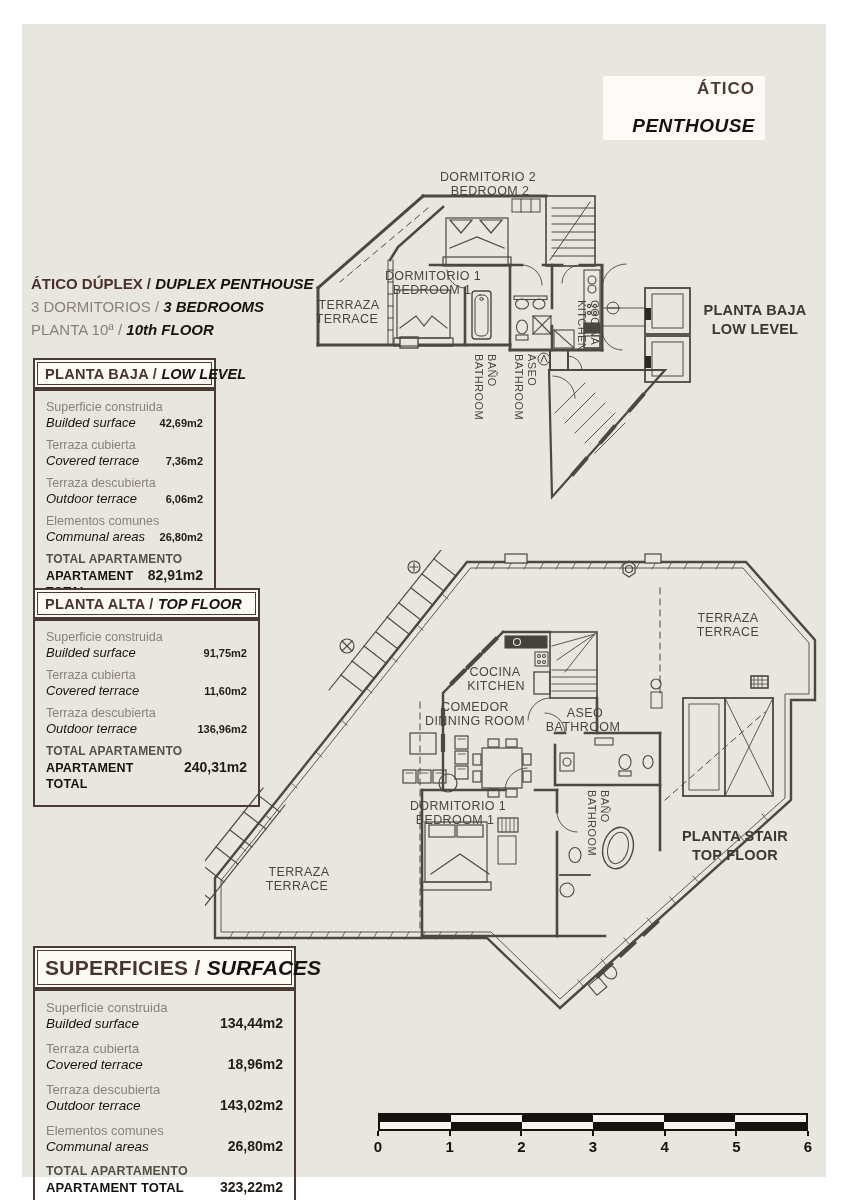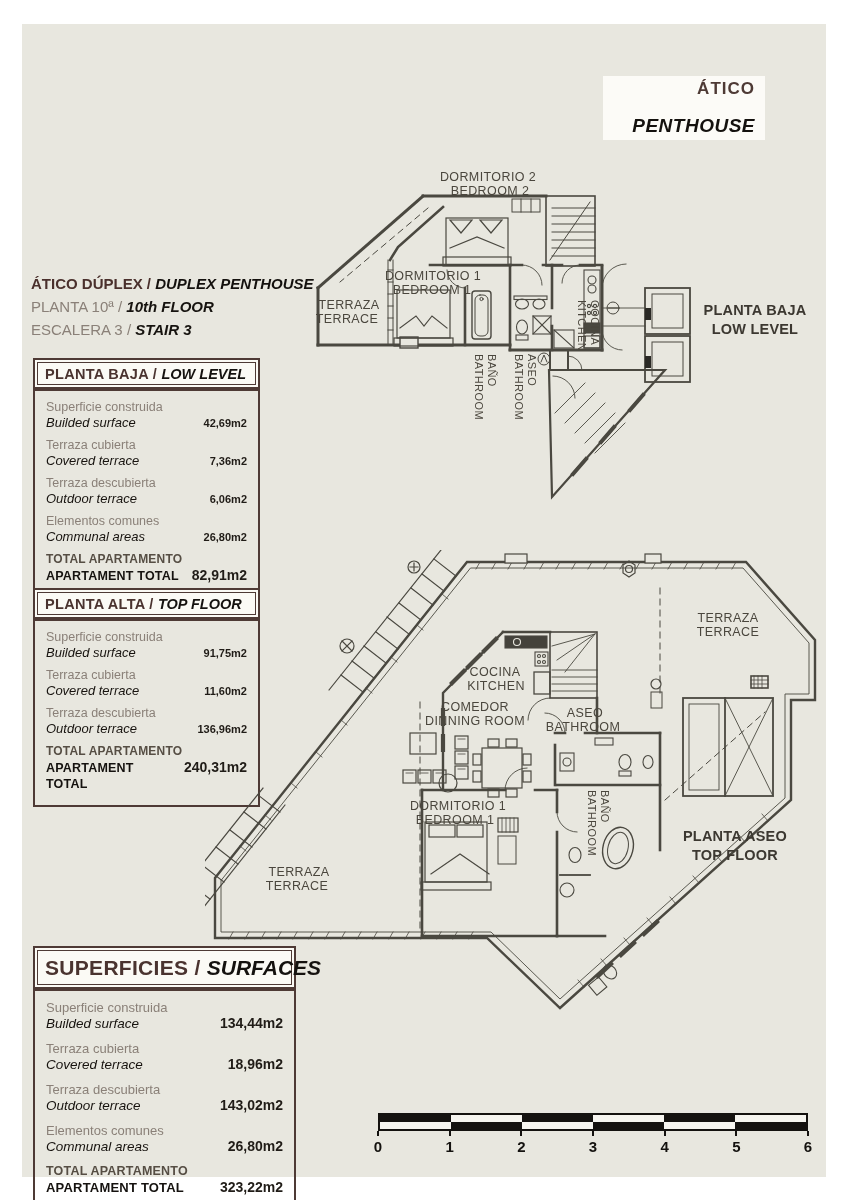--- a/index.html
+++ b/index.html
@@ -15,21 +15,21 @@
   
   .head-block{position:absolute;left:31px;top:233px;width:300px;line-height:23px;margin-top:39px;}
   .head-line{white-space:nowrap;font-size:15px;}
   .hl-es1{color:#4a302c;font-weight:700;}
   .hl-en1{color:#14110e;font-weight:700;font-style:italic;}
   .hl-es{color:#8a8078;font-weight:400;}
   .hl-en{color:#16130f;font-weight:600;font-style:italic;}
 
   
   .spec-table{position:absolute;left:33px;}
-  .t1{top:358px;width:227px;}
+  .t1{top:358px;width:183px;}
   .t2{top:588px;width:227px;}
   .t3{top:946px;width:263px;}
   .spec-head{border:2px solid #4e3a35;box-shadow:inset 0 0 0 2px #fbfaf5, inset 0 0 0 3px #4e3a35;
     background:#fbfaf5;padding:5px 10px 4px 10px;white-space:nowrap;}
   .t3 .spec-head{padding:8px 10px 7px 10px;}
   .th-es{font-size:14.5px;font-weight:700;color:#4a332f;letter-spacing:.3px;}
   .th-en{font-size:14.5px;font-weight:700;font-style:italic;color:#15120f;}
   .t3 .th-es,.t3 .th-en{font-size:21px;}
   .spec-body{border:2px solid #4e3a35;margin-top:0;padding:9px 11px 6px 11px;}
   .srow{margin-bottom:7px;}
@@ -74,22 +74,22 @@
 <div class="page">
   <div class="sheet"></div>
 
   <div class="title-box">
     <div class="title-es">ÁTICO</div>
     <div class="title-en">PENTHOUSE</div>
   </div>
 
   <div class="head-block">
     <div class="head-line"><span class="hl-es1">ÁTICO DÚPLEX / </span><span class="hl-en1">DUPLEX PENTHOUSE</span></div>
+    <div class="head-line"><span class="hl-es">3 DORMITORIOS / </span><span class="hl-en">3 BEDROOMS</span></div>
     <div class="head-line"><span class="hl-es">PLANTA 10ª / </span><span class="hl-en">10th FLOOR</span></div>
-    <div class="head-line"><span class="hl-es">ESCALERA 3 / </span><span class="hl-en">STAIR 3</span></div>
   </div>
 
   <div class="spec-table t1">
     <div class="spec-head"><span class="th-es">PLANTA BAJA / </span><span class="th-en">LOW LEVEL</span></div>
     <div class="spec-body">
       <div class="srow">
           <div class="es">Superficie construida</div>
           <div class="l2">
             <span class="en">Builded surface</span>
             <span class="val">42,69m2</span>
@@ -499,21 +499,21 @@
       <text x="523" y="86">TERRACE</text>
       <text x="94" y="326">TERRAZA</text>
       <text x="92" y="340">TERRACE</text>
     </g>
     <g font-size="11" font-weight="500">
       <text transform="rotate(90 396 240)" x="396" y="240">BAÑO</text>
       <text transform="rotate(90 383 240)" x="383" y="240">BATHROOM</text>
     </g>
   </svg>
   <div class="plan-caption cap2">
-    <div>PLANTA ASEO</div>
+    <div>PLANTA STAIR</div>
     <div>TOP FLOOR</div>
   </div>
 
   <div class="scalebar">
     <div class="sb-bar">
       <div class="sb-row sb-top">
           <div class="c"></div>
           <div class="c"></div>
           <div class="c"></div>
           <div class="c"></div>

